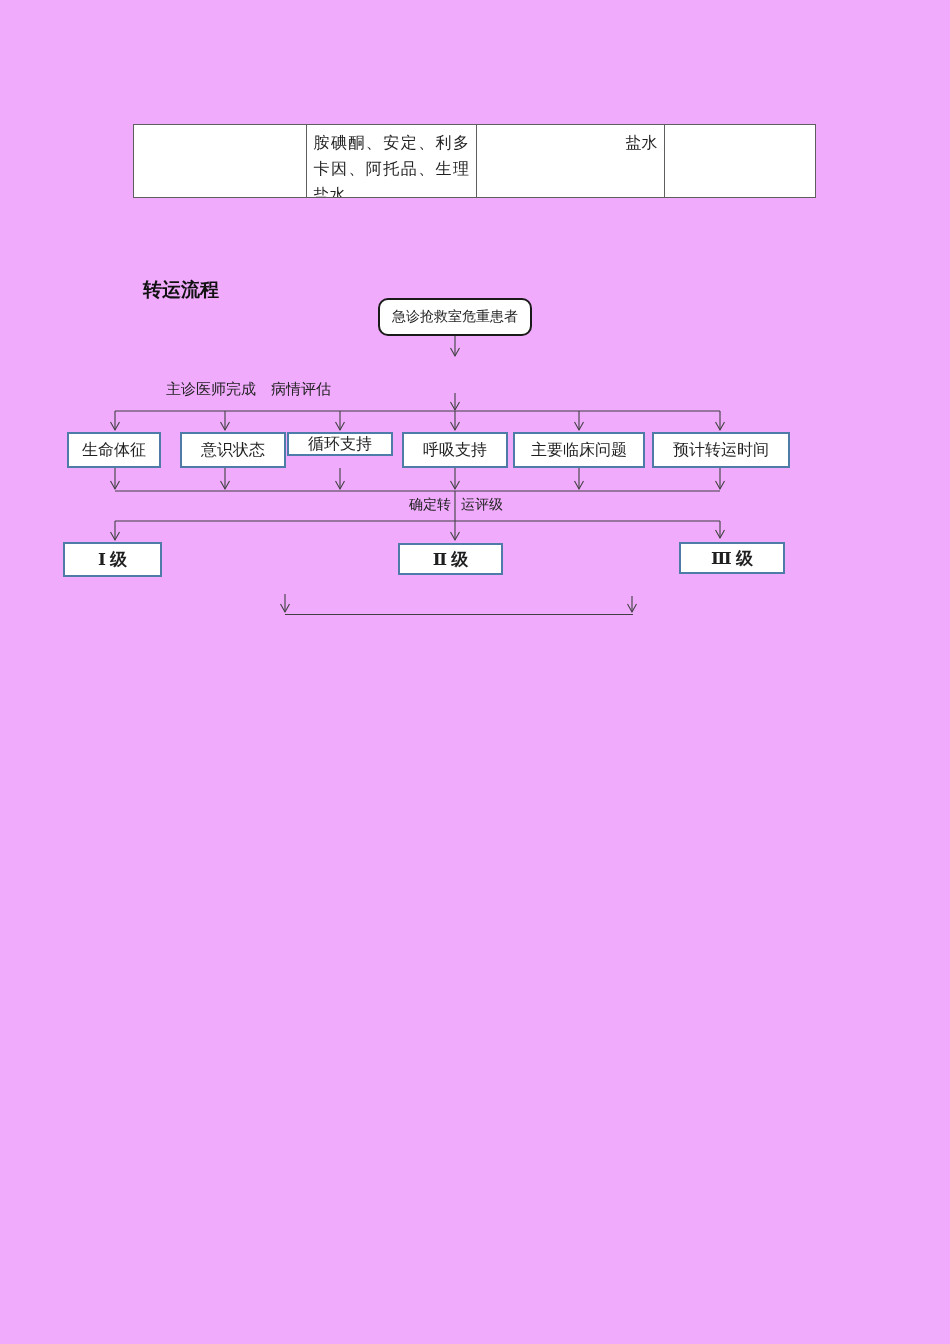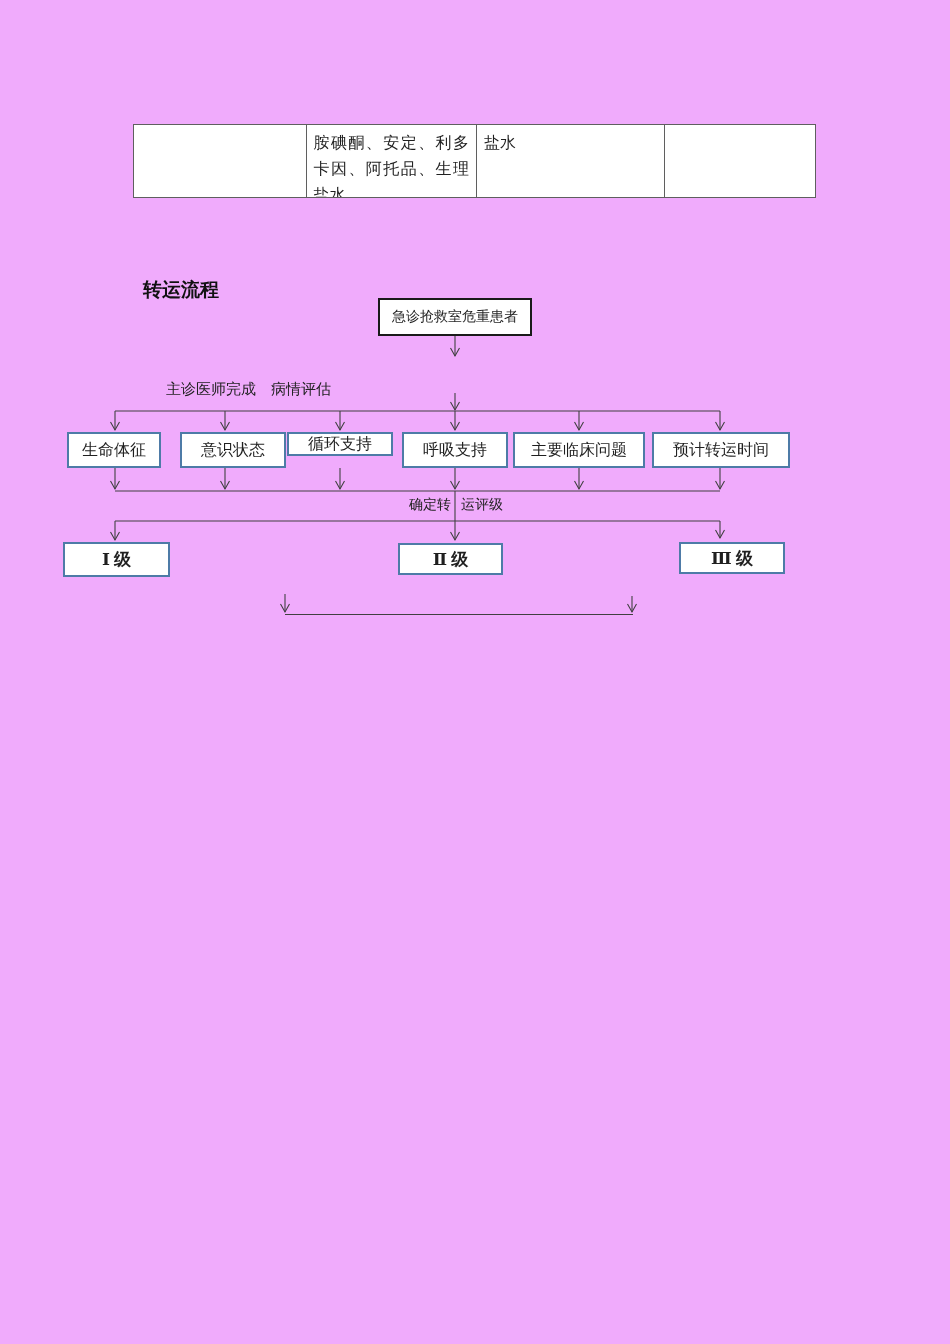--- a/index.html
+++ b/index.html
@@ -60,21 +60,21 @@
     position:absolute;
     box-sizing:border-box;
     display:flex;
     align-items:center;
     justify-content:center;
     background:#ffffff;
     white-space:nowrap;
   }
   .node.rounded{
     border:2px solid #1a1a1a;
-    border-radius:0;
+    border-radius:10px;
     font-size:14px;
   }
   .node.blue{
     border:2px solid #4e7ba7;
     font-size:16px;
   }
   .node.level{
     border:2px solid #4e7ba7;
     font-size:17px;
     font-weight:bold;
@@ -86,21 +86,21 @@
   }
 </style>
 </head>
 <body>
 
 <div id="page">
 
   <div class="doc-table" style="left:133px;top:124px;width:683px;height:74px;">
     <div class="doc-cell" style="width:173px;"></div>
     <div class="doc-cell justify" style="width:171px;">胺碘酮、安定、利多卡因、阿托品、生理盐水</div>
-    <div class="doc-cell" style="width:189px;">盐水</div>
+    <div class="doc-cell" style="width:189px;text-align:right;">盐水</div>
     <div class="doc-cell" style="width:150px;"></div>
   </div>
 
   <div class="heading" style="left:143px;top:277px;">转运流程</div>
 
   <svg class="connectors" width="950" height="1344" viewBox="0 0 950 1344">
     <defs>
       <marker id="arr" markerUnits="userSpaceOnUse" markerWidth="18" markerHeight="12" viewBox="-9 -6 18 12" refX="0" refY="0" orient="auto">
         <path d="M -8 -4.5 L 0 0 L -8 4.5" fill="none" stroke="#404040" stroke-width="1.1"></path>
       </marker>
@@ -152,17 +152,17 @@
   <div class="node blue" style="left:287px;top:432px;width:106px;height:24px;">循环支持</div>
   <div class="node blue" style="left:402px;top:432px;width:106px;height:36px;">呼吸支持</div>
   <div class="node blue" style="left:513px;top:432px;width:132px;height:36px;">主要临床问题</div>
   <div class="node blue" style="left:652px;top:432px;width:138px;height:36px;">预计转运时间</div>
 
   <div class="grade-note" style="left:376px;top:496px;width:160px;">
     <span>确定转</span>
     <span>运评级</span>
   </div>
 
-  <div class="node level" style="left:63px;top:542px;width:107px;height:35px;">Ⅰ 级</div>
+  <div class="node level" style="left:63px;top:542px;width:99px;height:35px;">Ⅰ 级</div>
   <div class="node level" style="left:398px;top:543px;width:105px;height:32px;">Ⅱ 级</div>
   <div class="node level" style="left:679px;top:542px;width:106px;height:32px;">Ⅲ 级</div>
 
 </div>
 
 </body></html>

